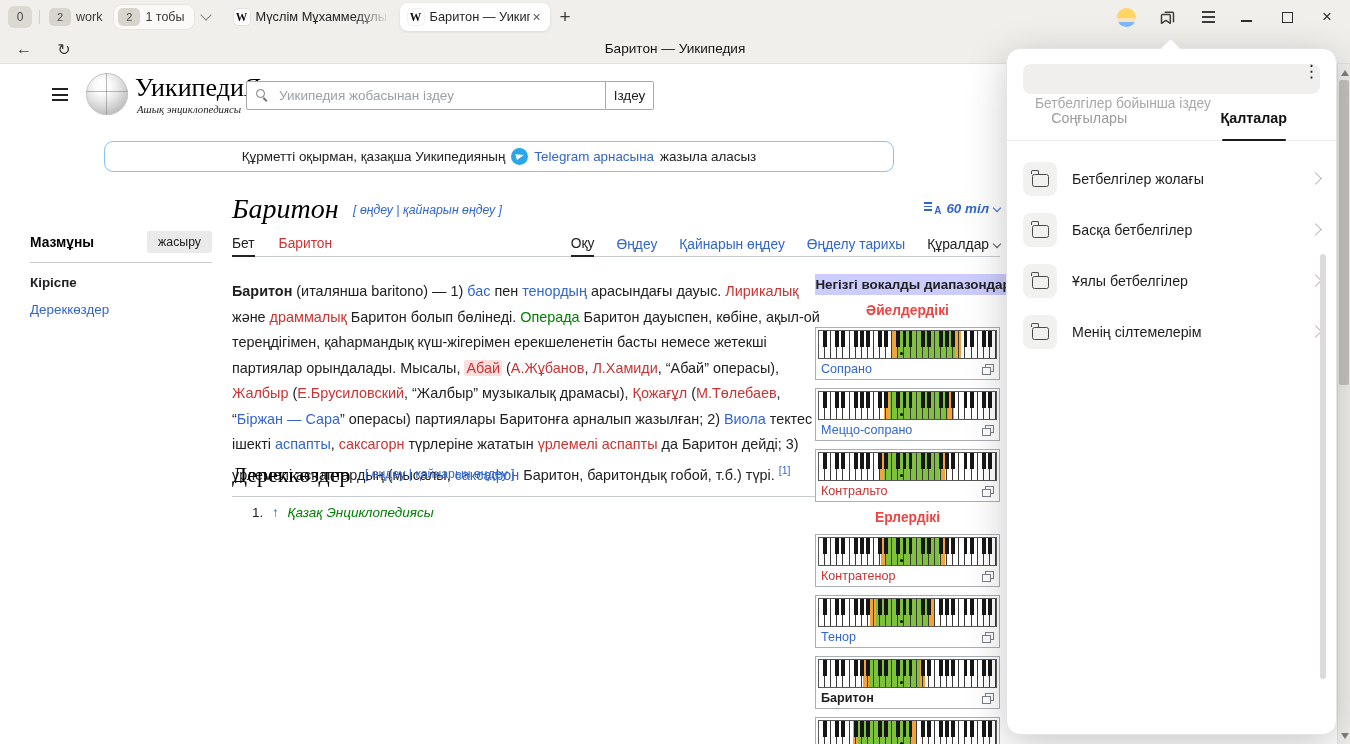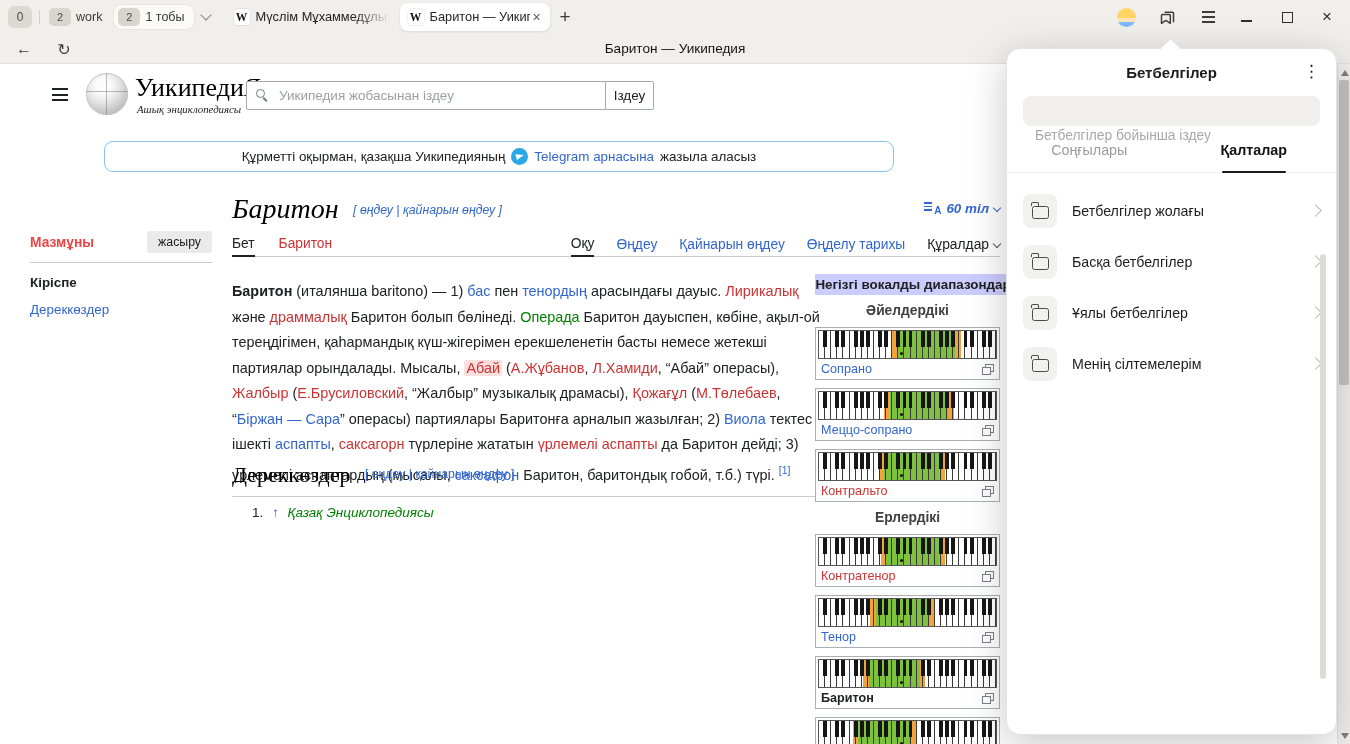--- a/index.html
+++ b/index.html
@@ -128,21 +128,21 @@
   .ptab{padding-bottom:4px;white-space:nowrap;}
   .ptab.active{color:#202122;border-bottom:2.5px solid #202122;margin-bottom:-1px;}
   .ptab.link{color:#3366cc;}
   .ptab.red{color:#cc3333;}
   .ptab.tools{color:#202122;}
   .ptab.tools .chev{width:5px;height:5px;transform:rotate(45deg);margin:0 0 2px 5px;border-color:#555;}
 
   .toc{position:absolute;left:30px;top:167px;width:182px;}
   .toc-head{display:flex;align-items:center;justify-content:space-between;
     border-bottom:1px solid #c8ccd1;padding-bottom:9px;}
-  .toc-title{font-size:13.8px;font-weight:bold;color:#ef4444;}
+  .toc-title{font-size:13.8px;font-weight:bold;color:#000000;}
   .toc-hide{background:#eaeaea;border:none;border-radius:3px;padding:4px 11px;font-size:12.3px;
     color:#202122;font-family:inherit;}
   .toc-item{font-size:13.4px;margin-top:12px;}
   .toc-item.active{color:#202122;font-weight:bold;}
   .toc-item.link{color:#3366cc;}
 
   .lead{position:absolute;left:232px;top:201px;width:588px;font-size:14.4px;line-height:25.5px;color:#202122;}
   .seg-b{font-weight:bold;}
   .seg-bl{color:#3366cc;}
   .seg-rd{color:#cc3333;}
@@ -154,21 +154,21 @@
     padding-bottom:8px;}
   .refs-h2{display:inline;font-family:"Liberation Serif",serif;font-size:22px;font-weight:normal;color:#000;}
   .ref-item{position:absolute;left:252px;top:441px;font-size:13.5px;color:#202122;}
   .ref-arrow{color:#3366cc;margin:0 5px;}
   .ref-link{color:#008000;font-style:italic;}
 
   
   .infobox{position:absolute;left:815px;top:210px;width:196px;}
   .ib-header{width:196px;height:21px;line-height:21px;background:#ccccff;font-weight:bold;
     font-size:13.4px;text-align:center;color:#202122;white-space:nowrap;overflow:hidden;margin-bottom:8px;}
-  .ib-group-title{width:185px;text-align:center;font-weight:bold;font-size:13.8px;color:#404040;
+  .ib-group-title{width:185px;text-align:center;font-weight:bold;font-size:13.8px;color:#ef4444;
     margin:4px 0 9px 0;}
   .ib-cell{width:185px;border:1px solid #a9afb5;background:#fff;box-sizing:border-box;margin-bottom:8px;}
   .kb{position:relative;height:27px;margin:2px;background:#fff;border:1px solid #565656;overflow:hidden;}
   .kb-green{position:absolute;top:0;height:100%;background:#7ec13d;z-index:1;}
   .kb-orange{position:absolute;top:0;height:100%;width:3%;background:#f1a43c;z-index:2;}
   .kb-wk{position:absolute;top:0;height:100%;border-right:1px solid #3a3a3a;box-sizing:border-box;z-index:2;}
   .kb-bk{position:absolute;top:0;height:60%;width:2.2%;background:#161616;z-index:3;}
   .kb-dot{position:absolute;left:46%;bottom:3px;width:3px;height:3px;border-radius:50%;background:#111;z-index:4;}
   .ib-label-row{display:flex;align-items:center;justify-content:space-between;padding:1px 5px 3px 5px;}
   .ib-label{font-size:12.6px;}
@@ -796,21 +796,20 @@
 
   <div class="win-scrollbar">
     <i class="sb-up"></i>
     <div class="sb-thumb"></div>
     <i class="sb-down"></i>
   </div>
 
   <div class="popup-caret"></div>
   <div class="popup">
     <div class="kebab"></div>
-    <div class="popup-title">Бетбелгілер</div>
     <div class="popup-search">
       <input type="text" placeholder="Бетбелгілер бойынша іздеу" style="">
     </div>
     <div class="popup-tabs">
       <div class="popup-tab idle">Соңғылары</div>
       <div class="popup-tab active">Қалталар</div>
     </div>
     <div class="folder-list">
         <div class="folder-row">
           <span class="folder-icon-box">

